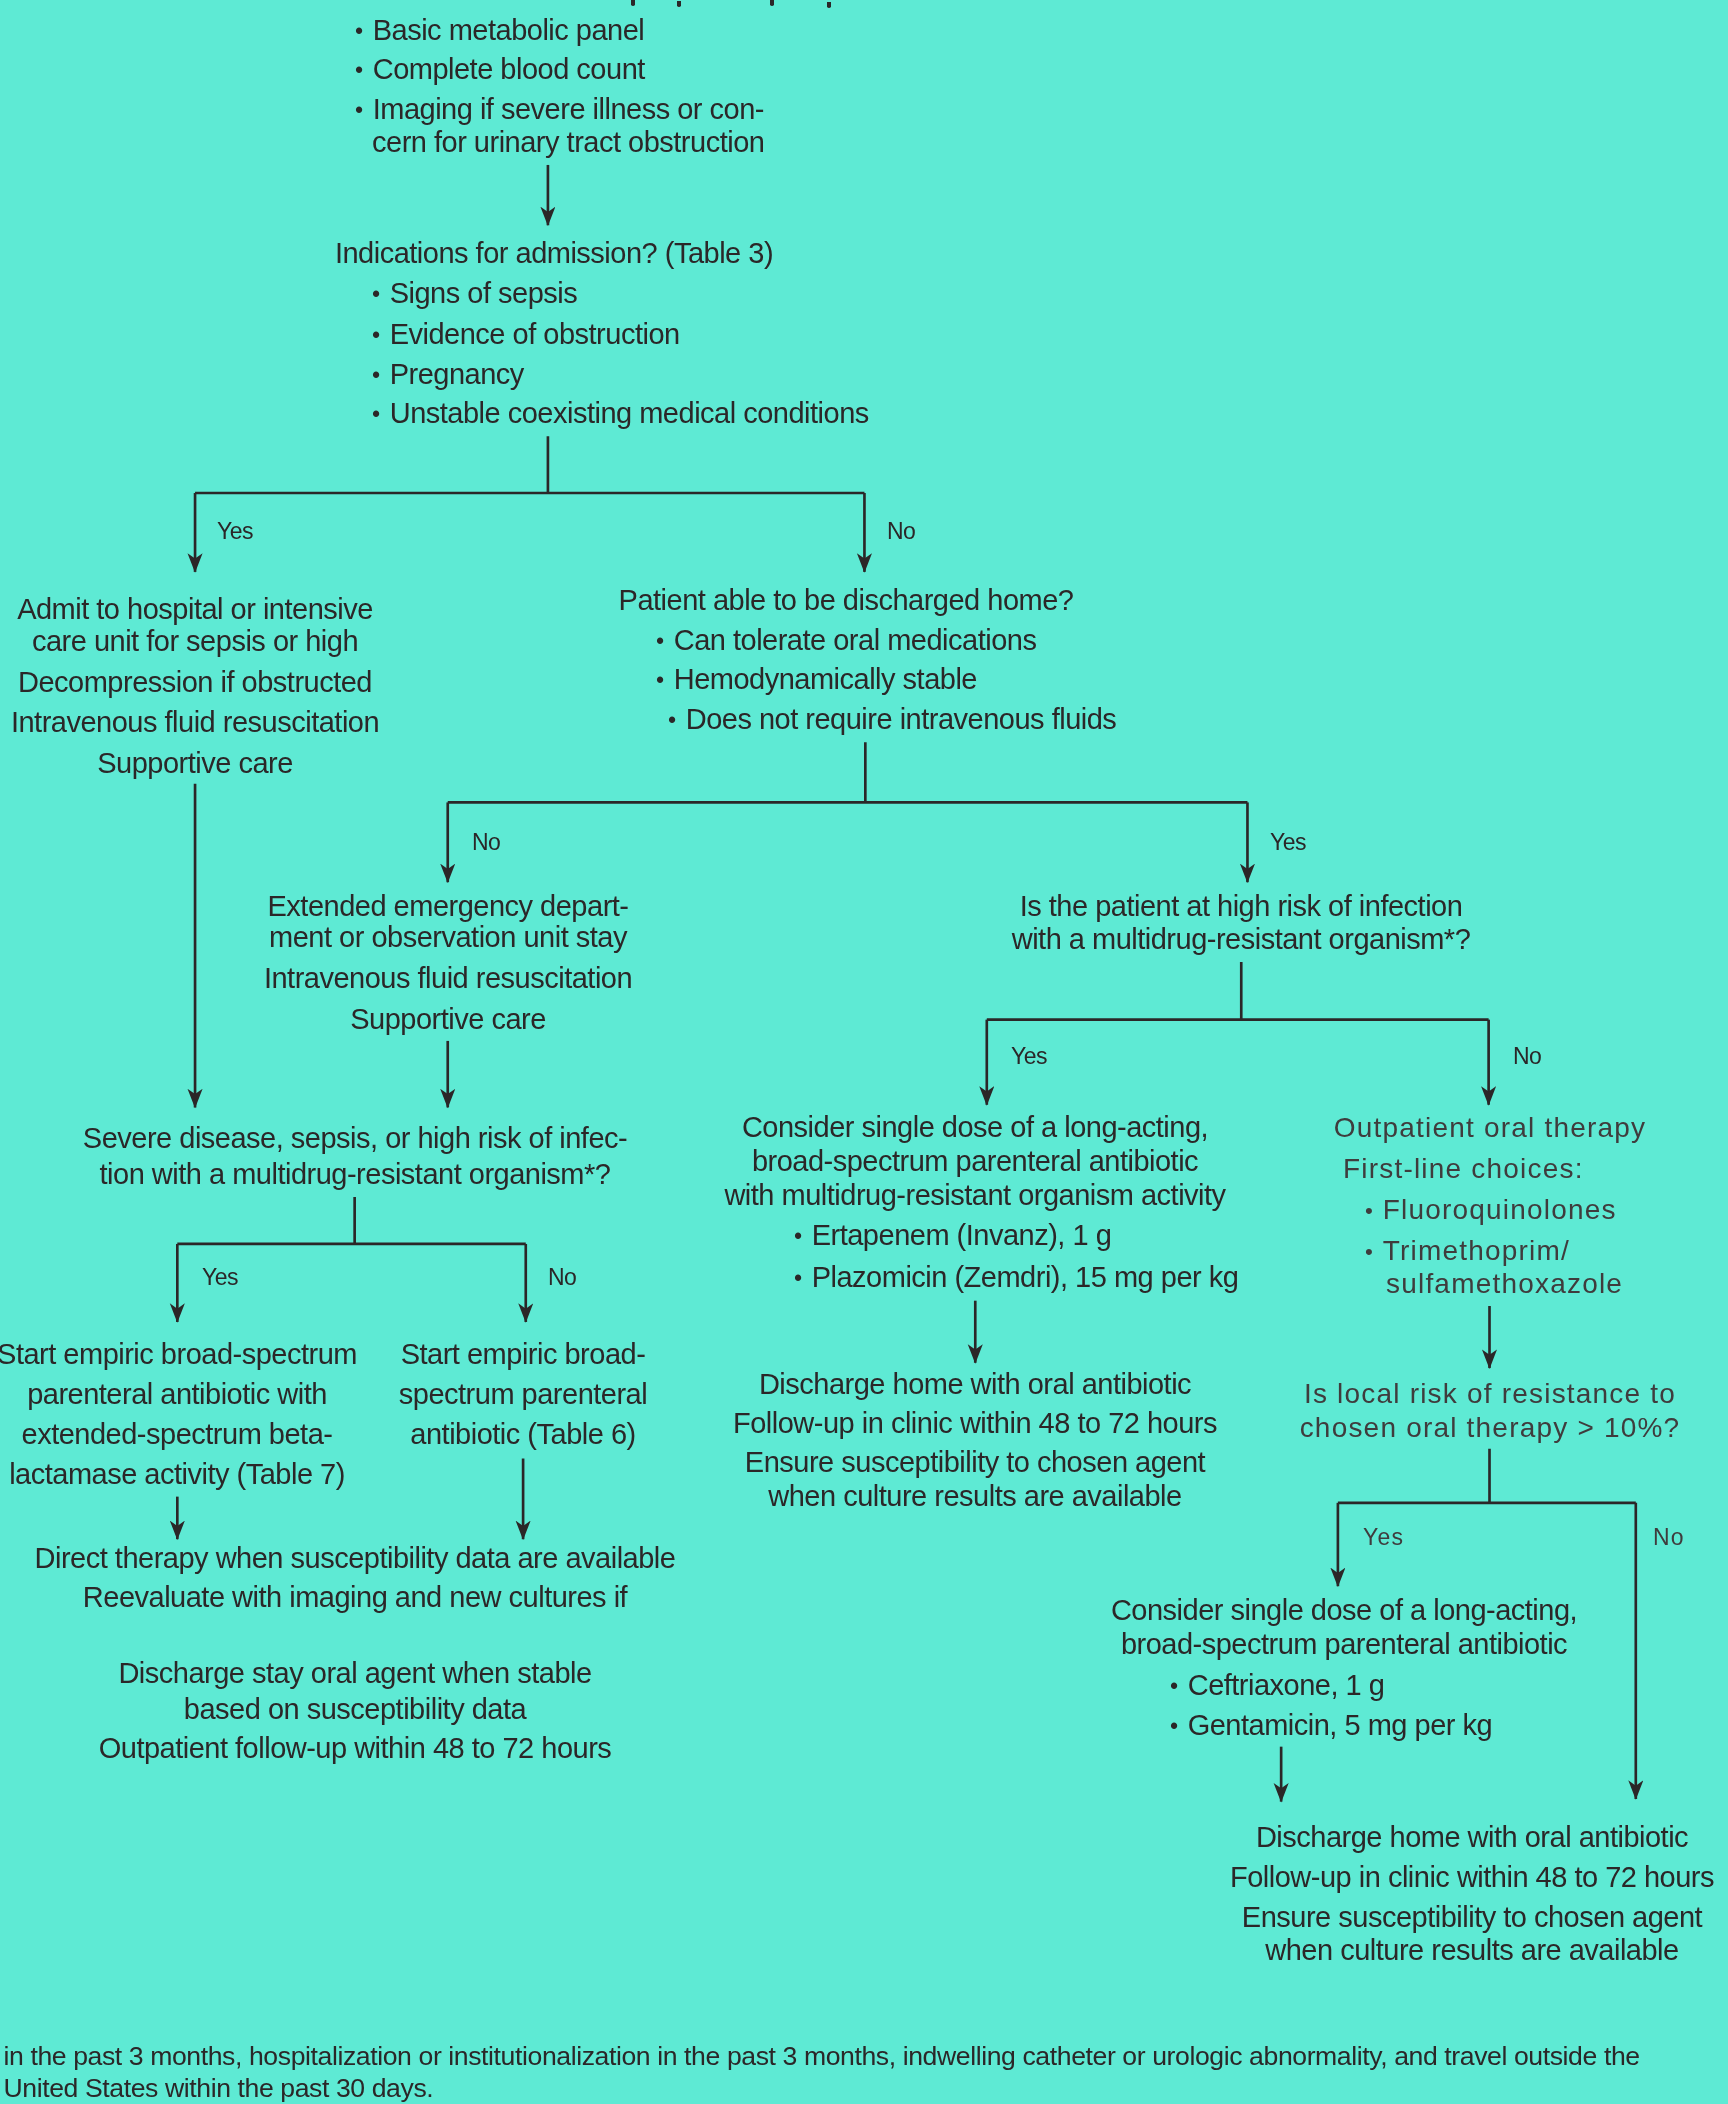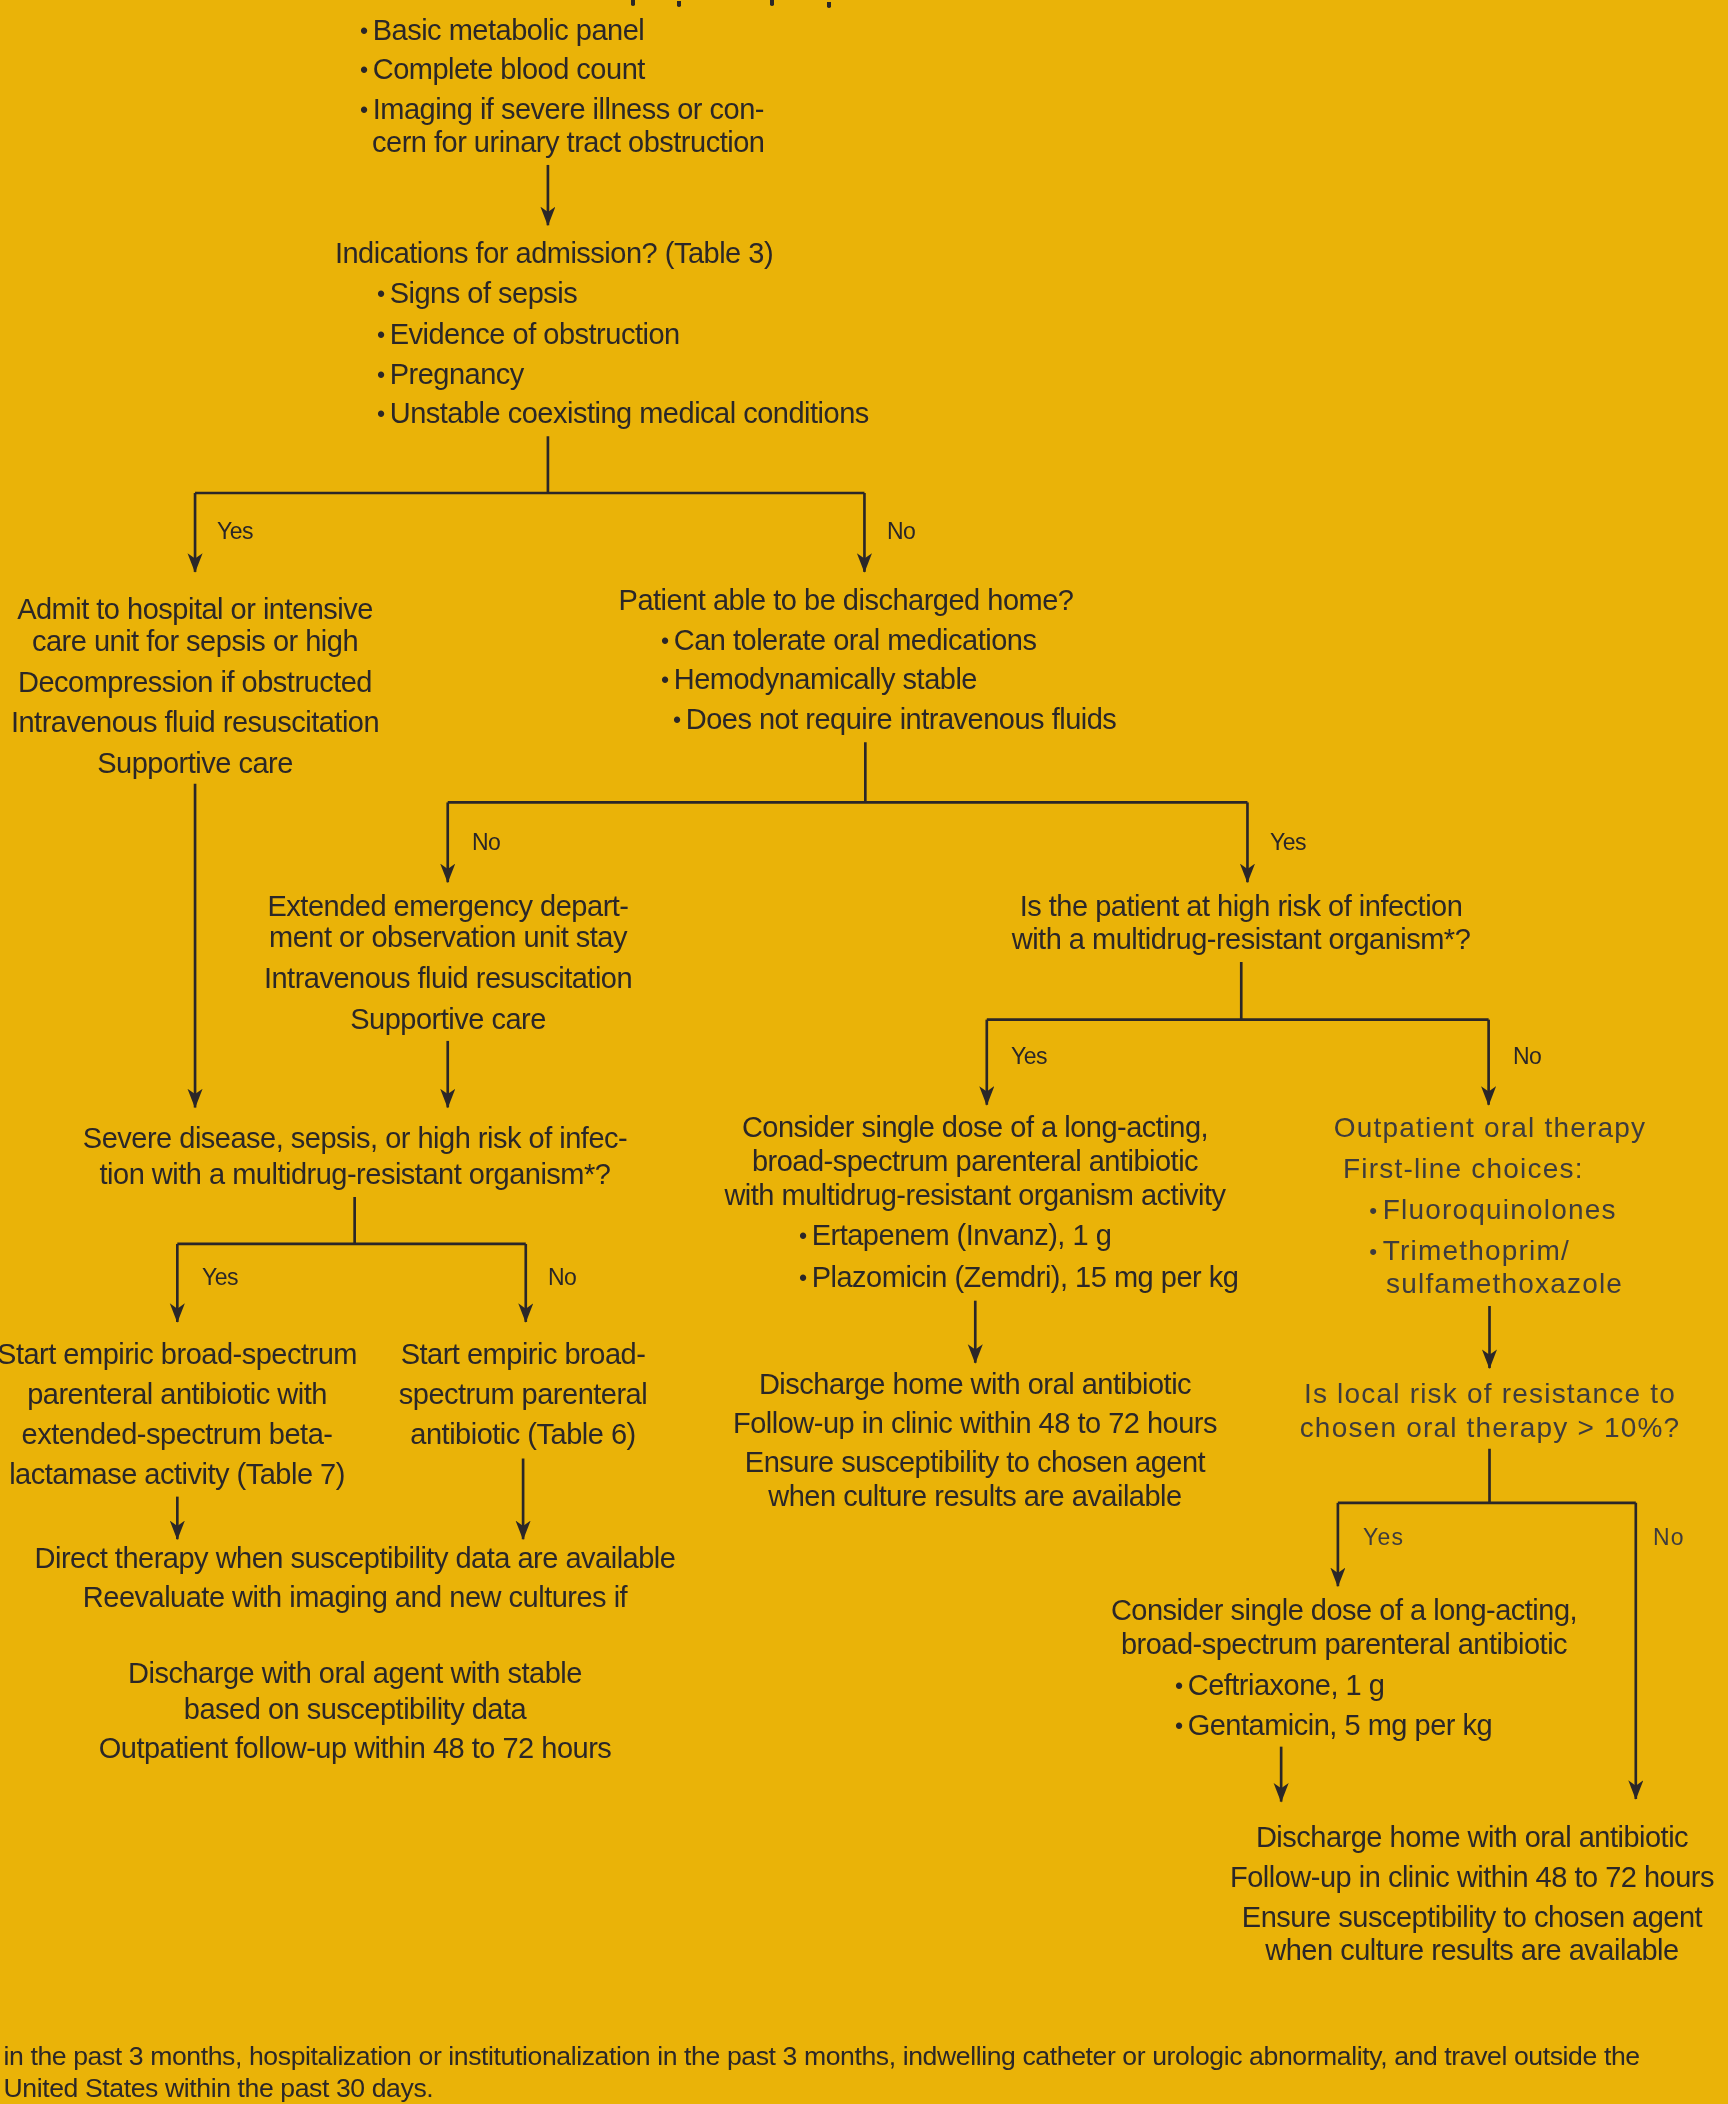--- a/index.html
+++ b/index.html
@@ -1,17 +1,17 @@
 <!DOCTYPE html>
 <html style="font-size:14px"><head>
 <meta charset="utf-8">
 <style>
   html,body{margin:0;padding:0;background:#ffffff;}
-  .canvas{position:relative;width:1728px;height:2104px;background:#eab308;overflow:hidden;
-          font-family:"Liberation Sans",sans-serif;color:#2b2728;text-align:center;}
+  .canvas{position:relative;width:1728px;height:2104px;background:#5eead4;overflow:hidden;
+          font-family:"Liberation Sans",sans-serif;color:#2b2728;}
   svg.wires{position:absolute;left:0;top:0;width:1728px;height:2104px;}
   .t{position:absolute;white-space:nowrap;font-size:29px;line-height:37px;letter-spacing:-0.5px;color:#2b2728;}
   .c{transform:translateX(-50%);}
   .bl::before{content:"•";display:inline-block;width:17.7px;font-size:0.8em;vertical-align:0.9px;}
   .wide{font-size:28px;letter-spacing:1.2px;color:#3f3c3d;}
   .lbl{font-size:23px;}
   .foot{font-size:26.6px;letter-spacing:-0.4px;line-height:34px;}
   .stub{position:absolute;width:4.4px;height:6.2px;background:#2b2728;border-radius:0 0 1.8px 1.8px;}
 </style>
 </head>
@@ -111,21 +111,21 @@
   <div class="t c" style="left:177px;top:1376px">parenteral antibiotic with</div>
   <div class="t c" style="left:177px;top:1416px">extended-spectrum beta-</div>
   <div class="t c" style="left:177px;top:1456px">lactamase activity (Table 7)</div>
 
   <div class="t c" style="left:523px;top:1336px">Start empiric broad-</div>
   <div class="t c" style="left:523px;top:1376px">spectrum parenteral</div>
   <div class="t c" style="left:523px;top:1416px">antibiotic (Table 6)</div>
 
   <div class="t c" style="left:355px;top:1540px">Direct therapy when susceptibility data are available</div>
   <div class="t c" style="left:355px;top:1579px">Reevaluate with imaging and new cultures if</div>
-  <div class="t c" style="left:355px;top:1655px">Discharge with oral agent with stable</div>
+  <div class="t c" style="left:355px;top:1655px">Discharge stay oral agent when stable</div>
   <div class="t c" style="left:355px;top:1691px">based on susceptibility data</div>
   <div class="t c" style="left:355px;top:1730px">Outpatient follow-up within 48 to 72 hours</div>
 
   <div class="t c" style="left:1241px;top:888px">Is the patient at high risk of infection</div>
   <div class="t c" style="left:1241px;top:921px">with a multidrug-resistant organism*?</div>
   <div class="t lbl" style="left:1011px;top:1038px">Yes</div>
   <div class="t lbl" style="left:1513px;top:1038px">No</div>
 
   <div class="t c" style="left:975px;top:1109px">Consider single dose of a long-acting,</div>
   <div class="t c" style="left:975px;top:1143px">broad-spectrum parenteral antibiotic</div>

